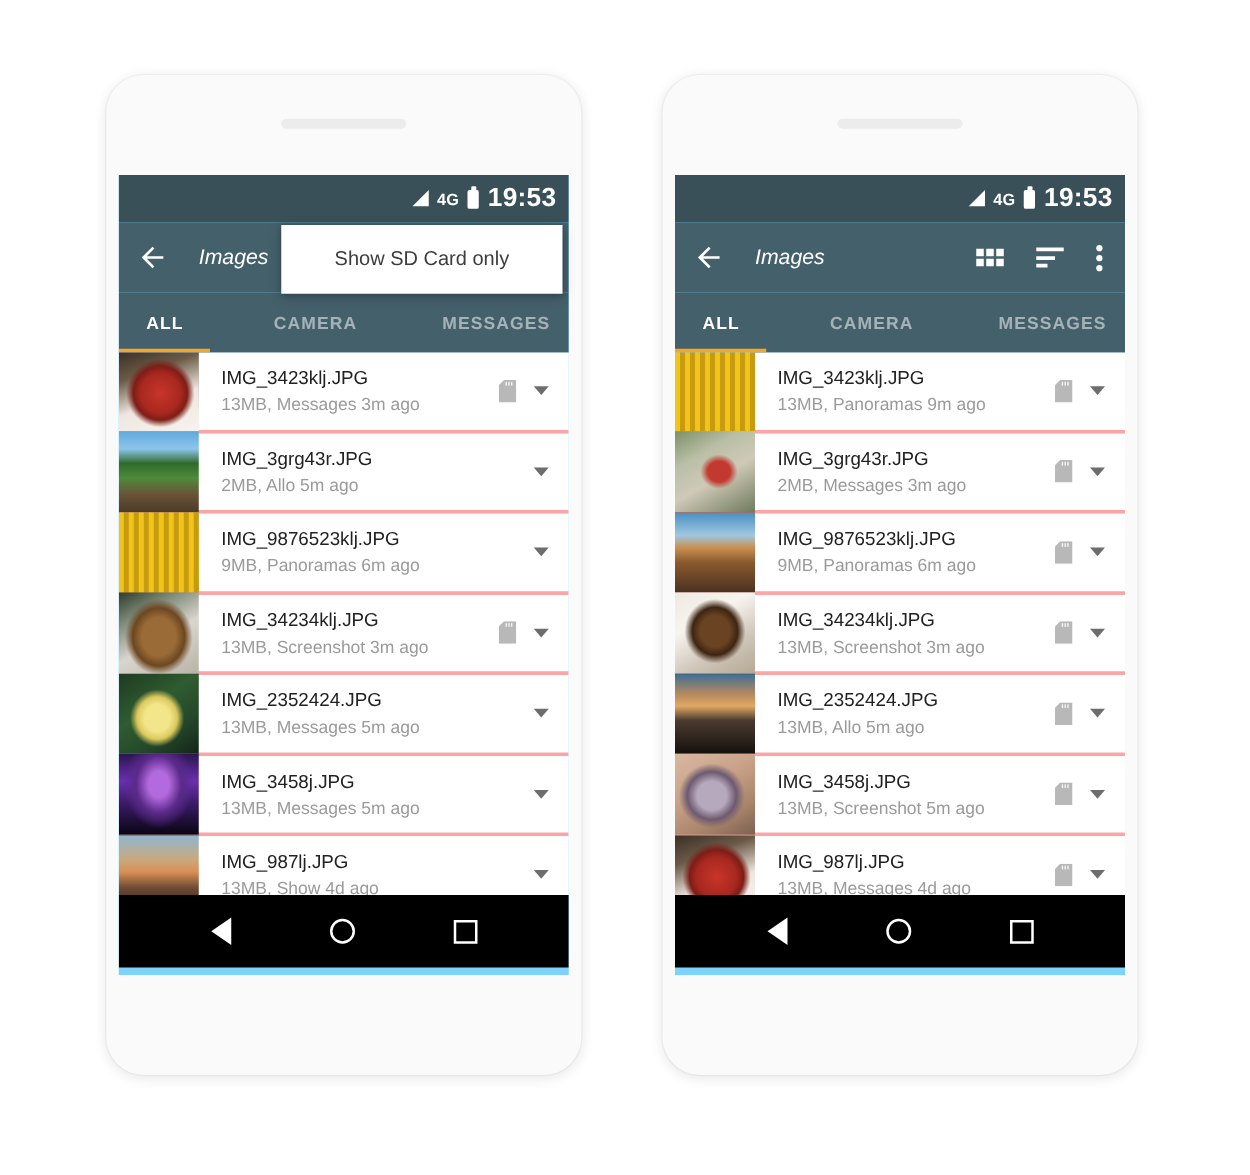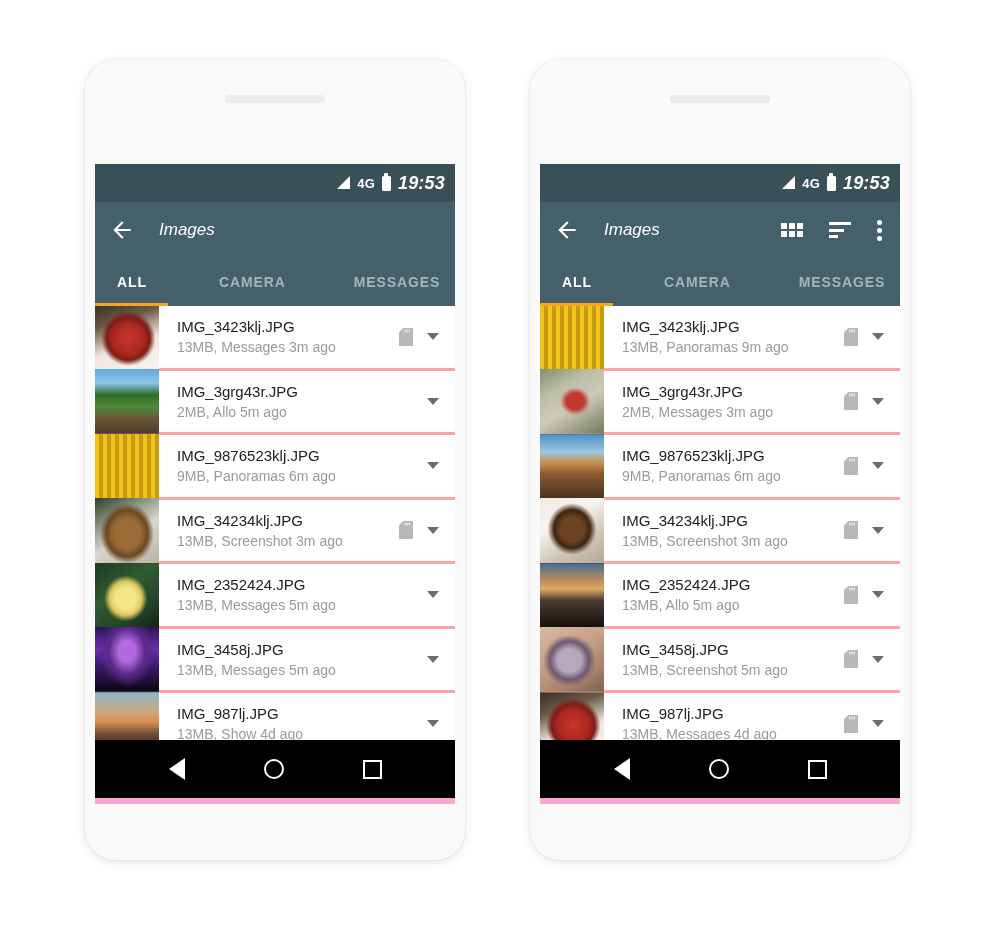--- a/index.html
+++ b/index.html
@@ -43,22 +43,21 @@
     background: #ececec;
   }
 
   .screen {
     position: absolute;
     top: 80px;
     left: 10px;
     width: 360px;
     height: 640px;
     overflow: hidden;
-    background: #f9a8d4;
-    margin-top: 24px;
+    background: #7dd3fc;
   }
 
   
   .statusbar {
     height: 38px;
     background: #3a5059;
     display: flex;
     align-items: center;
     justify-content: flex-end;
     padding-right: 10px;
@@ -85,24 +84,23 @@
   }
   .sb-batt::before {
     content: "";
     position: absolute;
     top: -3px; left: 2.5px;
     width: 4px; height: 3px;
     background: #ffffff;
     border-radius: 1px 1px 0 0;
   }
   .sb-time {
-    font-size: 18px;
+    font-size: 21px;
     font-weight: bold;
     letter-spacing: 0.2px;
-    font-style: italic;
   }
 
   
   .appbar {
     height: 56px;
     background: #44606b;
     display: flex;
     align-items: center;
     padding: 0 14px;
     position: relative;
@@ -432,20 +430,23 @@
           </div>
         </div>
 
       <div class="navbar">
         <span class="nav-back"></span>
         <span class="nav-home"></span>
         <span class="nav-recent"></span>
       </div>
     </div>
 
+    <div class="tooltip" style="left:140px;top:120px;width:225px;height:55px">
+      <span class="tooltip-label">Show SD Card only</span>
+    </div>
   </div>
 
   <div class="phone right">
     <div class="speaker"></div>
     <div class="screen">
 
       <div class="statusbar">
         <span class="sb-signal"></span>
         <span class="sb-net">4G</span>
         <span class="sb-batt"></span>

